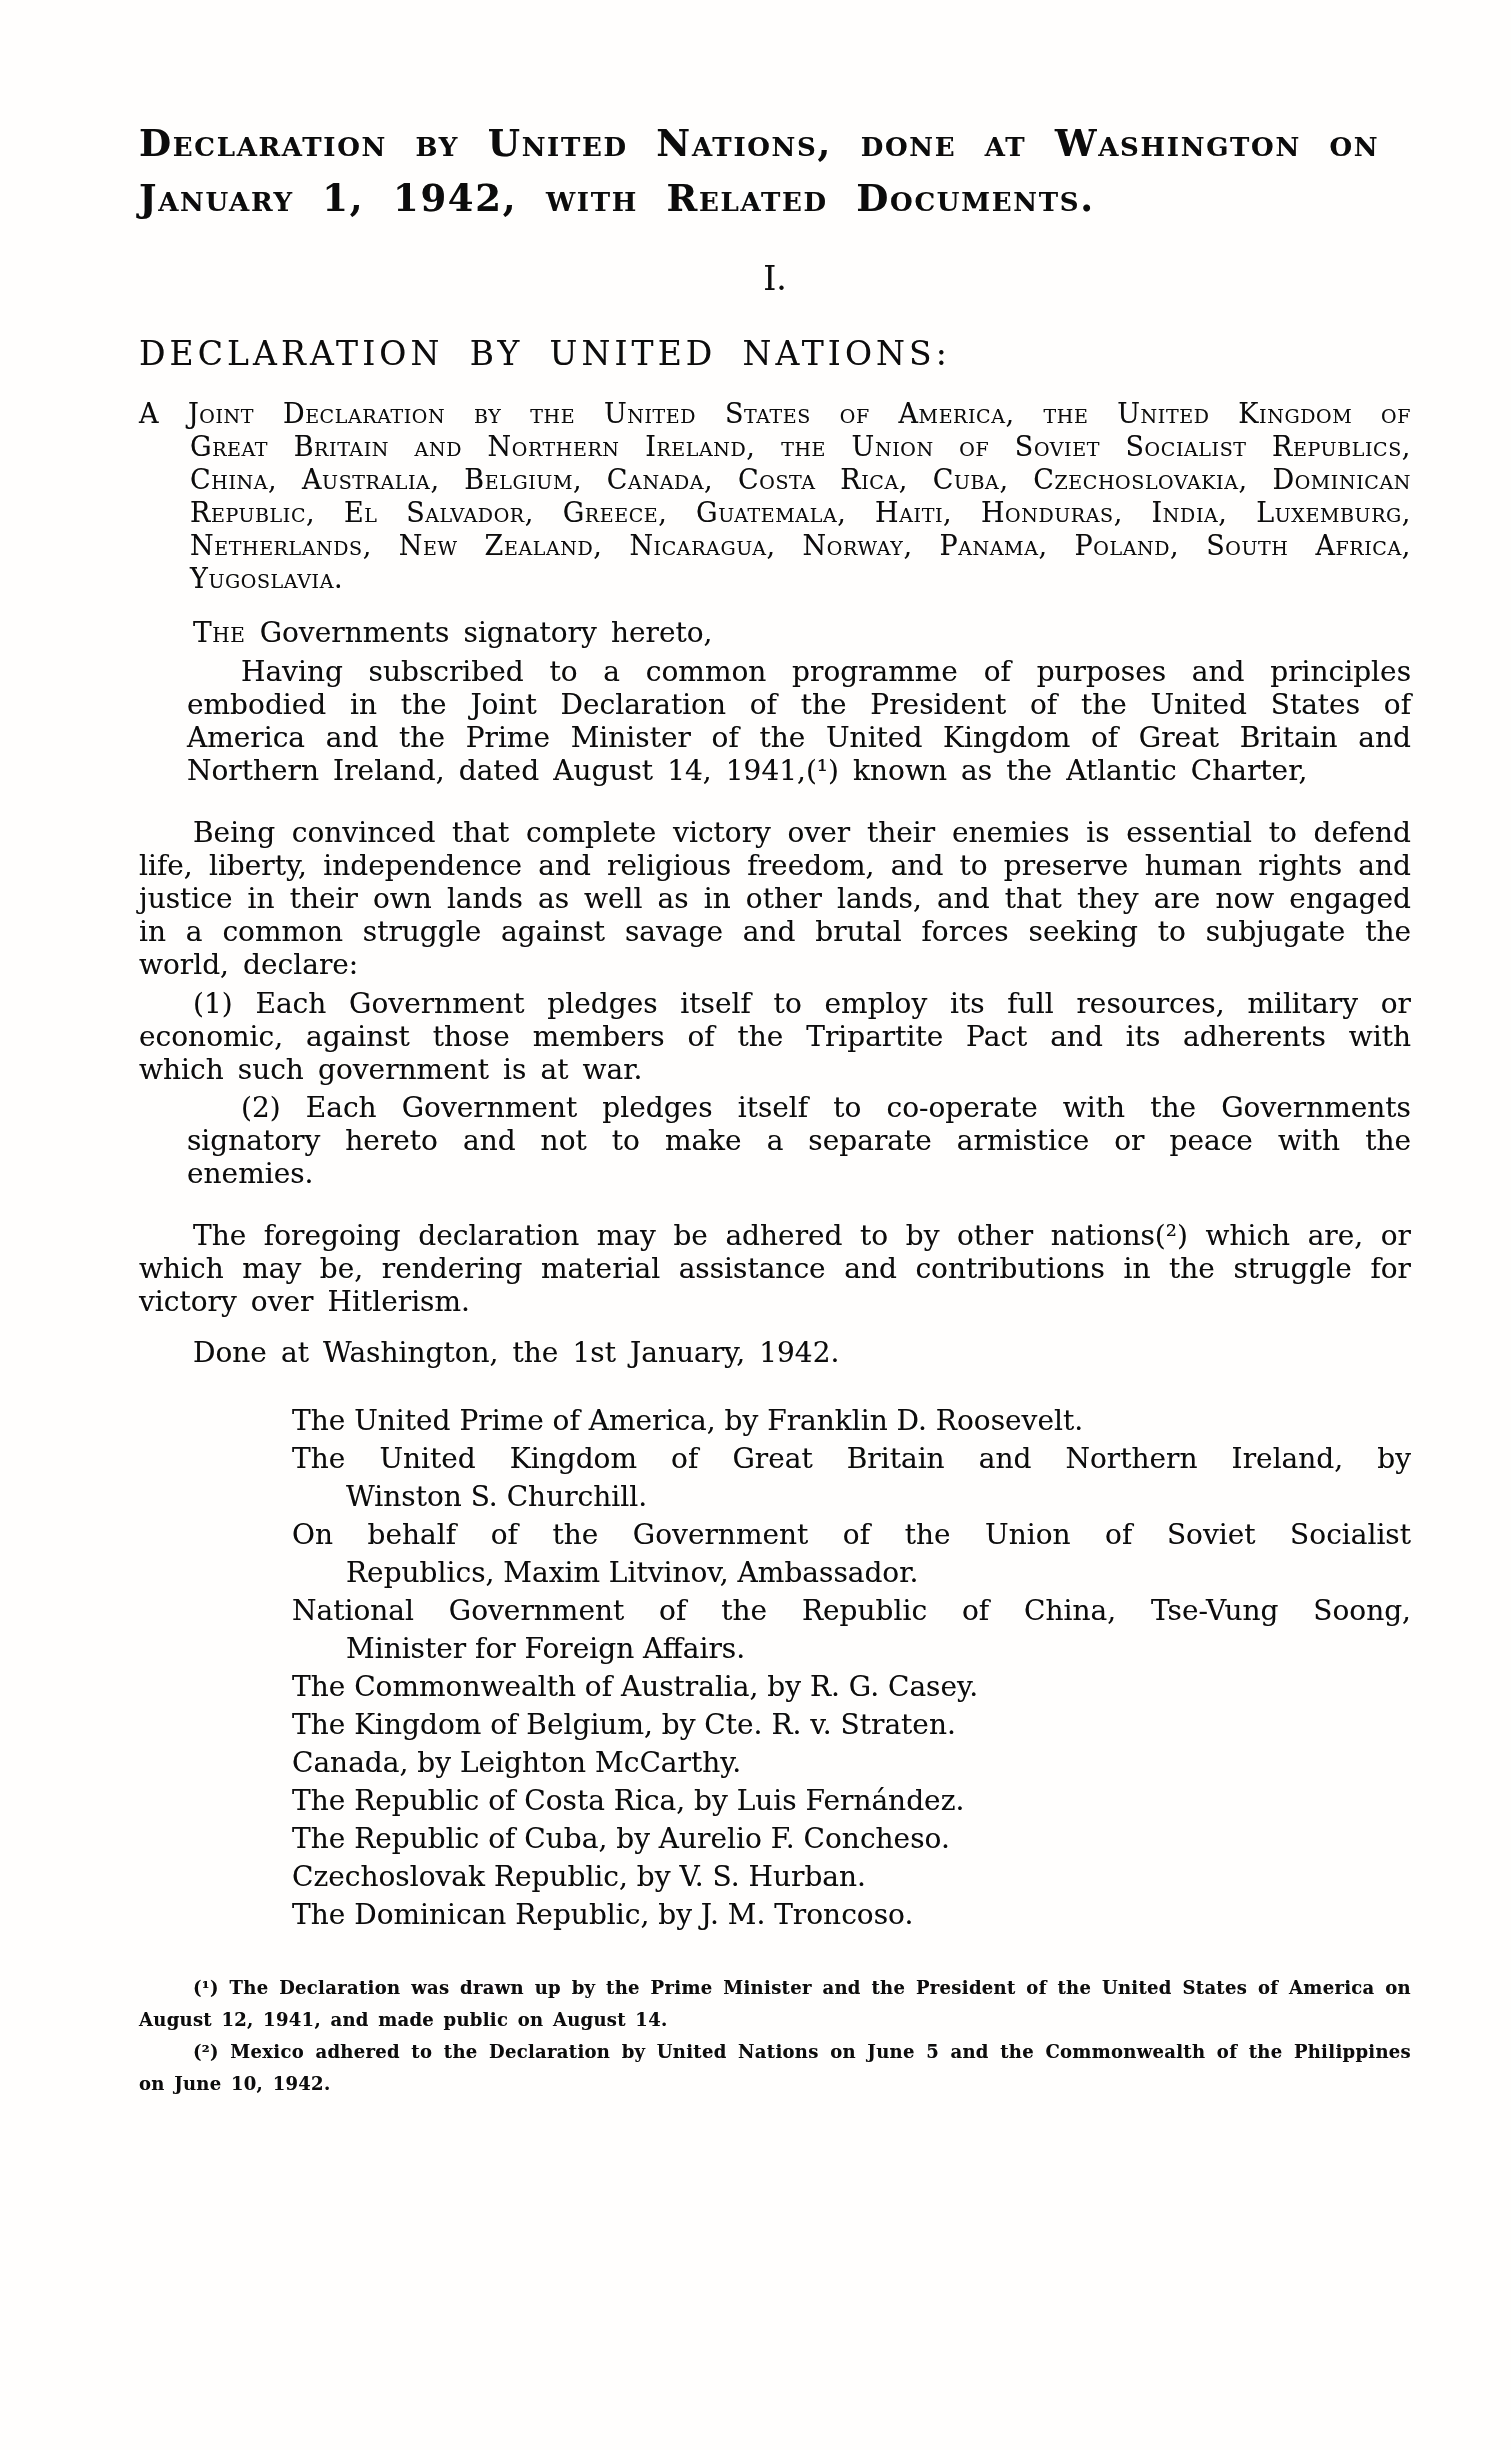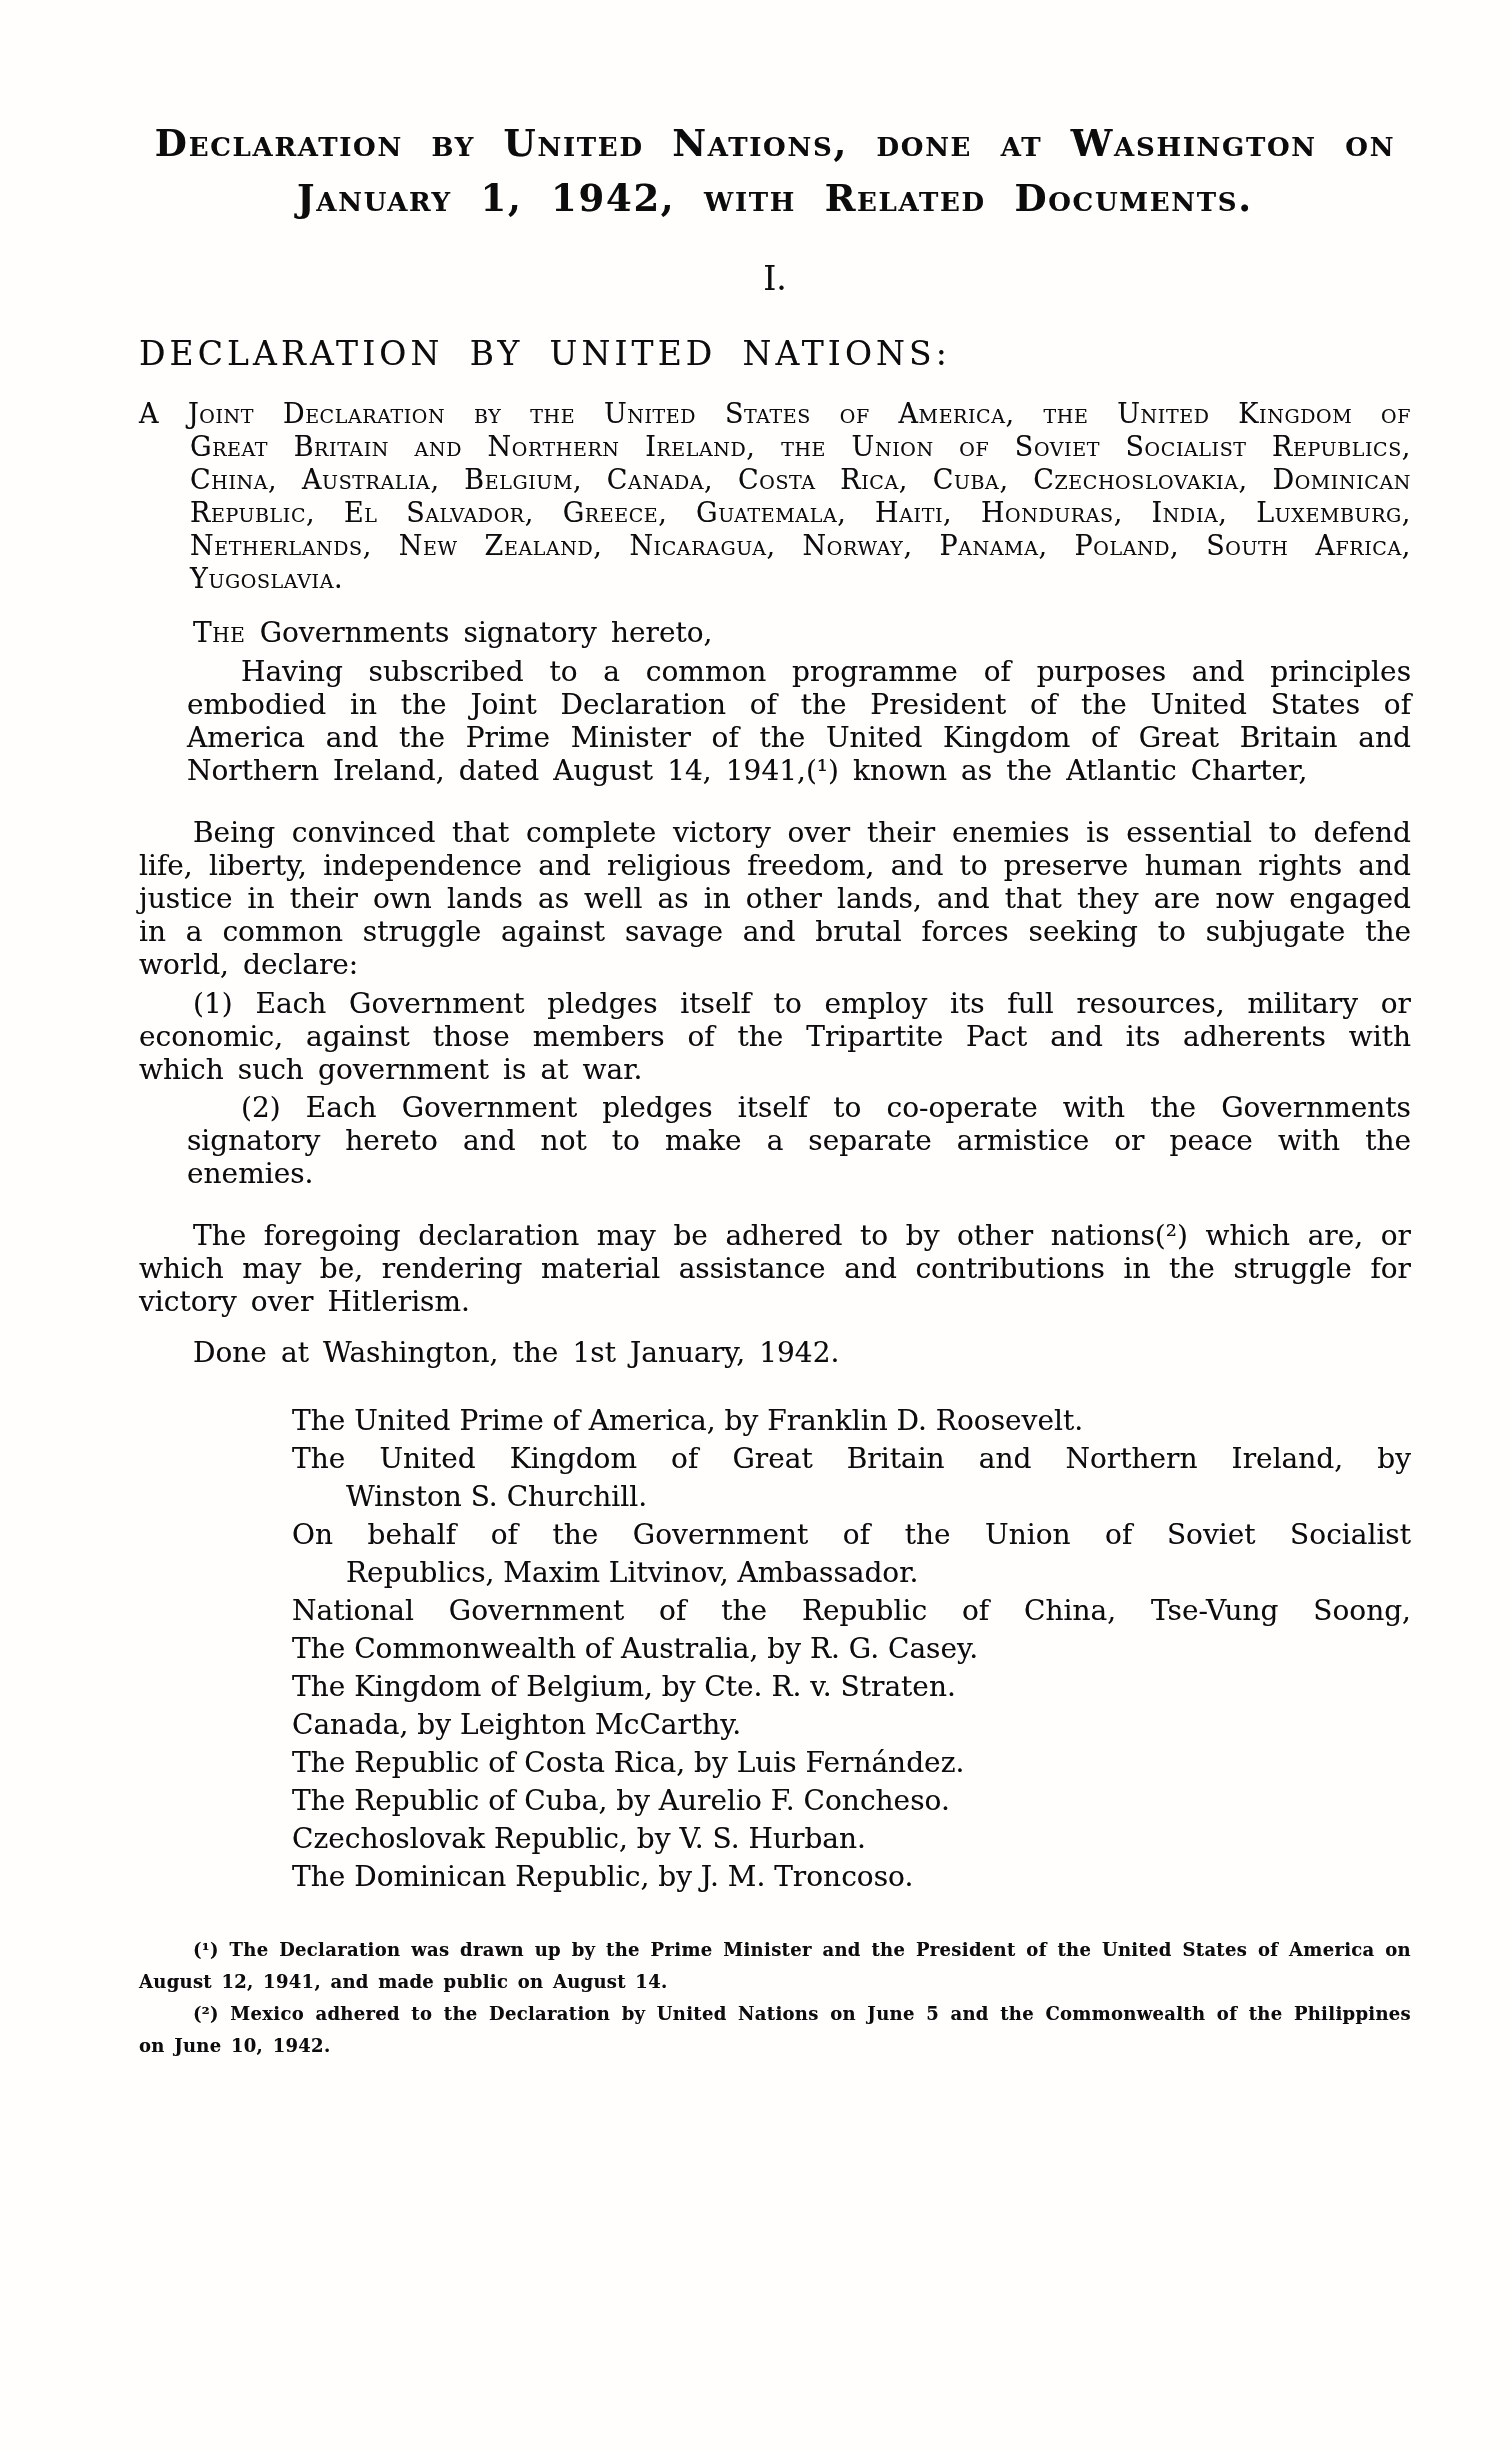--- a/index.html
+++ b/index.html
@@ -15,21 +15,21 @@
     color: #0c0c0c;
     font-family: "DejaVu Serif", "Liberation Serif", serif;
     overflow: hidden;
     box-sizing: border-box;
     padding: 116px 100px 0 139px;
     text-shadow: 0 0 0.6px rgba(10,10,10,0.35);
   }
 
   
   .title {
-    text-align: center;
+    text-align: left;
     font-variant: small-caps;
     font-size: 37px;
     line-height: 55px;
     letter-spacing: 1.7px;
     word-spacing: 14px;
     margin: 0 0 36px 0;
   }
   .section-number {
     text-align: center;
     font-size: 33px;
@@ -138,20 +138,21 @@
     <div>
       <div class="sig-line stretch">The United Kingdom of Great Britain and Northern Ireland, by</div>
       <div class="sig-line cont">Winston S. Churchill.</div>
     </div>
     <div>
       <div class="sig-line stretch">On behalf of the Government of the Union of Soviet Socialist</div>
       <div class="sig-line cont">Republics, Maxim Litvinov, Ambassador.</div>
     </div>
     <div>
       <div class="sig-line stretch">National Government of the Republic of China, Tse-Vung Soong,</div>
+      <div class="sig-line cont">Minister for Foreign Affairs.</div>
     </div>
     <div>
       <div class="sig-line">The Commonwealth of Australia, by R. G. Casey.</div>
     </div>
     <div>
       <div class="sig-line">The Kingdom of Belgium, by Cte. R. v. Straten.</div>
     </div>
     <div>
       <div class="sig-line">Canada, by Leighton McCarthy.</div>
     </div>

